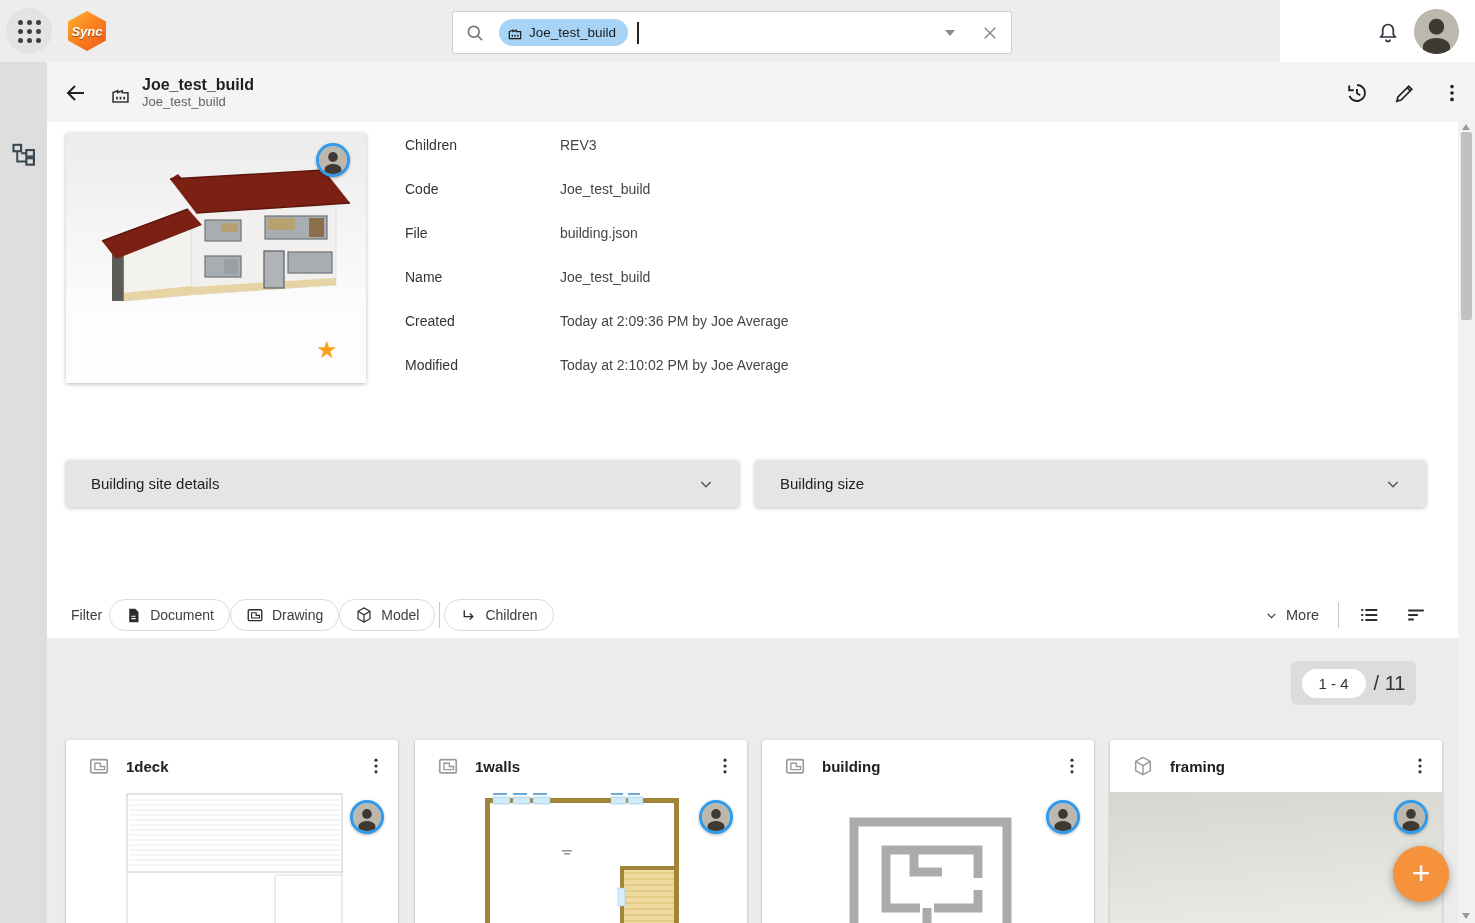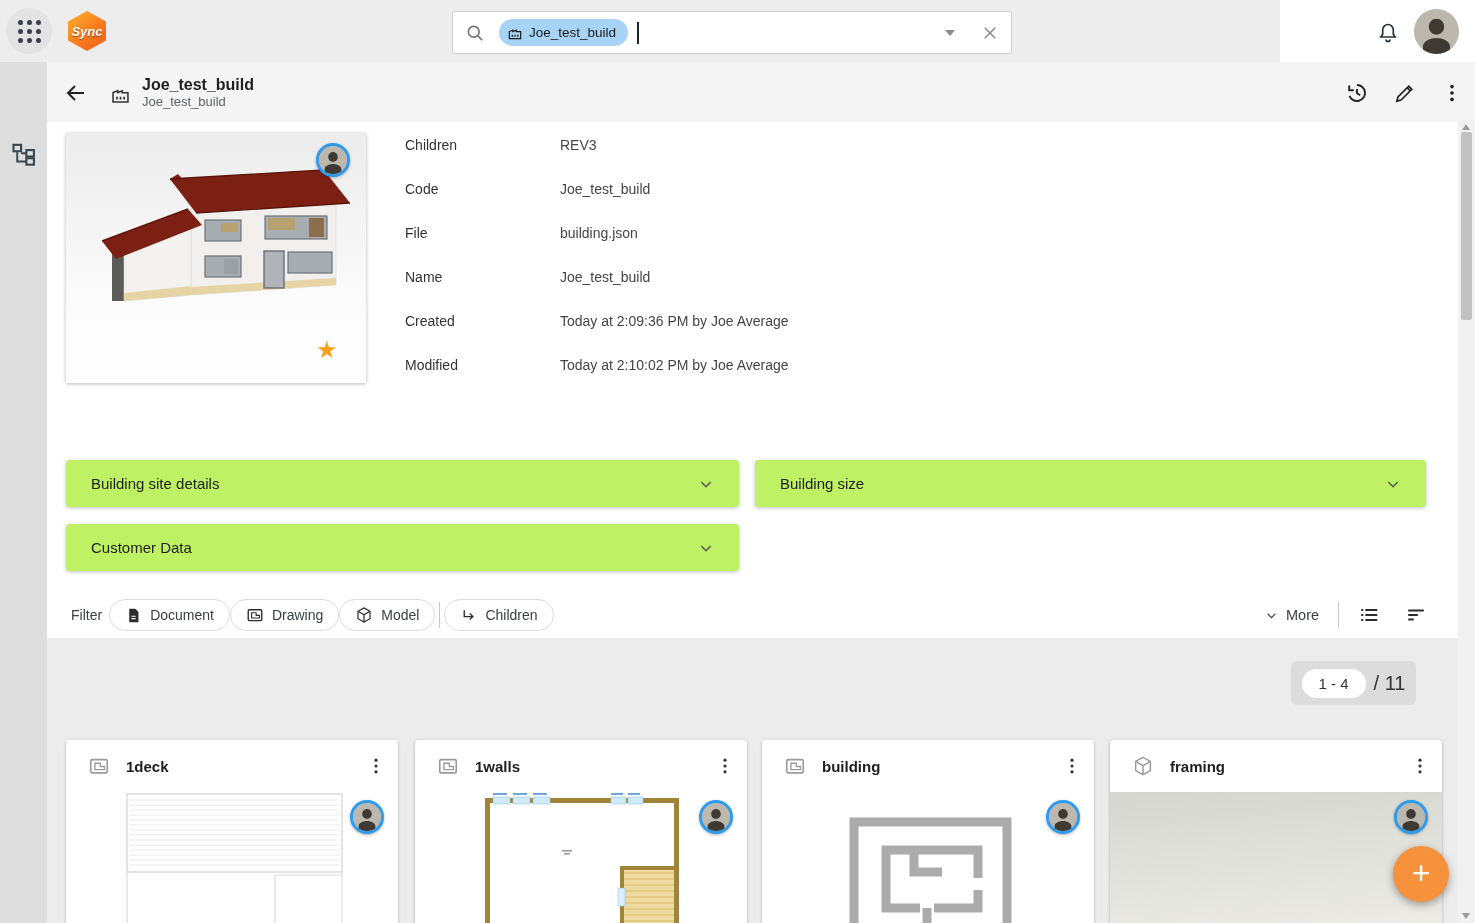--- a/index.html
+++ b/index.html
@@ -43,21 +43,21 @@
   
   .thumb-card { left:66px; top:133px; width:300px; height:250px; background:#fff; border-radius:2px;
                 box-shadow:0 1px 4px rgba(0,0,0,.28); cursor:pointer; }
   .thumb-card svg.house { display:block; width:100%; height:100%; }
   .star { font-size:24px; color:#f9a11b; line-height:24px; cursor:pointer; }
   .drow { left:405px; width:760px; height:20px; display:flex; }
   .dlab { width:155px; font-size:14px; color:#333; }
   .dval { font-size:14px; color:#454545; }
 
   
-  .section { height:47px; background:#bef264; border-radius:4px; box-shadow:0 1px 4px rgba(0,0,0,.25);
+  .section { height:47px; background:#e5e5e5; border-radius:4px; box-shadow:0 1px 4px rgba(0,0,0,.25);
              display:flex; align-items:center; padding:0 25px; cursor:pointer; }
   .section .stitle { font-size:15px; color:#212121; flex:1; }
 
   
   .filter-row { left:71px; top:598px; height:34px; display:flex; align-items:center; gap:0; }
   .filter-label { font-size:14px; color:#3c4043; margin-right:7px; }
   .chip { display:flex; align-items:center; gap:8px; height:32px; padding:0 15px; border:1px solid #dadce0;
           border-radius:16px; background:#fff; font-size:14px; color:#3c4043; cursor:pointer; }
   .vsep { width:1px; height:26px; background:#c7c7c7; margin:0 4px; }
   .filter-right { left:1265px; top:598px; height:34px; display:flex; align-items:center; gap:15px; }
@@ -270,26 +270,20 @@
     <svg width="16" height="16" viewBox="0 0 24 24">
       <path d="M5 9l7 7 7-7" fill="none" stroke="#555" stroke-width="2.2"></path>
     </svg>
   </div>
   <div class="a section" style="left:755px;top:460px;width:671px">
     <span class="stitle">Building size</span>
     <svg width="16" height="16" viewBox="0 0 24 24">
       <path d="M5 9l7 7 7-7" fill="none" stroke="#555" stroke-width="2.2"></path>
     </svg>
   </div>
-  <div class="a section" style="left:66px;top:524px;width:673px">
-    <span class="stitle">Customer Data</span>
-    <svg width="16" height="16" viewBox="0 0 24 24">
-      <path d="M5 9l7 7 7-7" fill="none" stroke="#555" stroke-width="2.2"></path>
-    </svg>
-  </div>
 
   <div class="a filter-row">
     <span class="filter-label">Filter</span>
     <span class="chip">
       <svg width="17" height="17" viewBox="0 0 24 24">
         <path d="M6 2.5h8.5L19 7v14.5H6z" fill="#2c2c2c"></path>
         <path d="M9 13h6M9 16.5h6" stroke="#fff" stroke-width="1.6"></path>
       </svg>
       <span>Document</span>
     </span>

